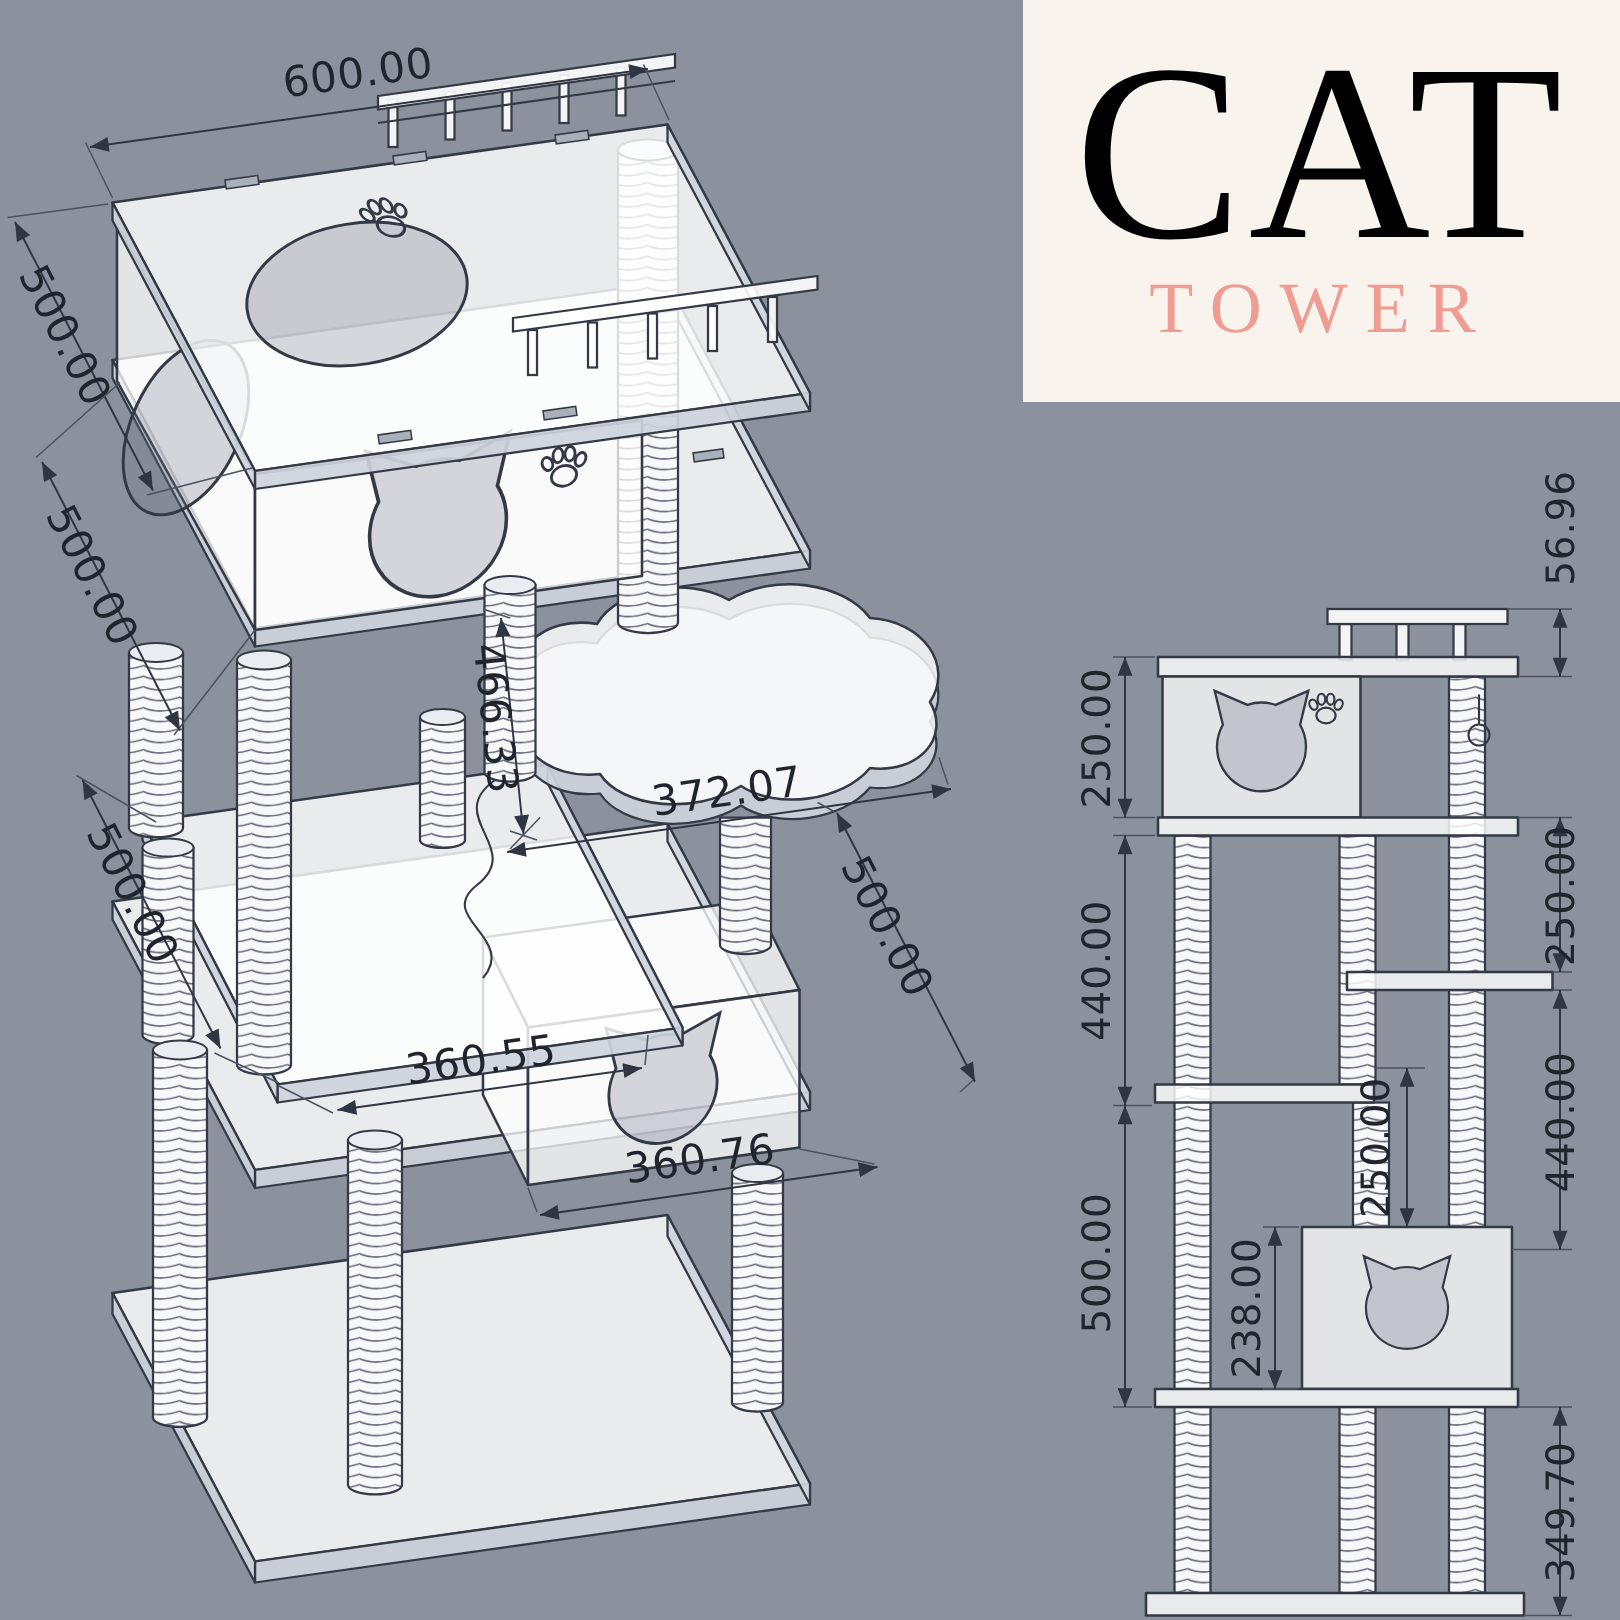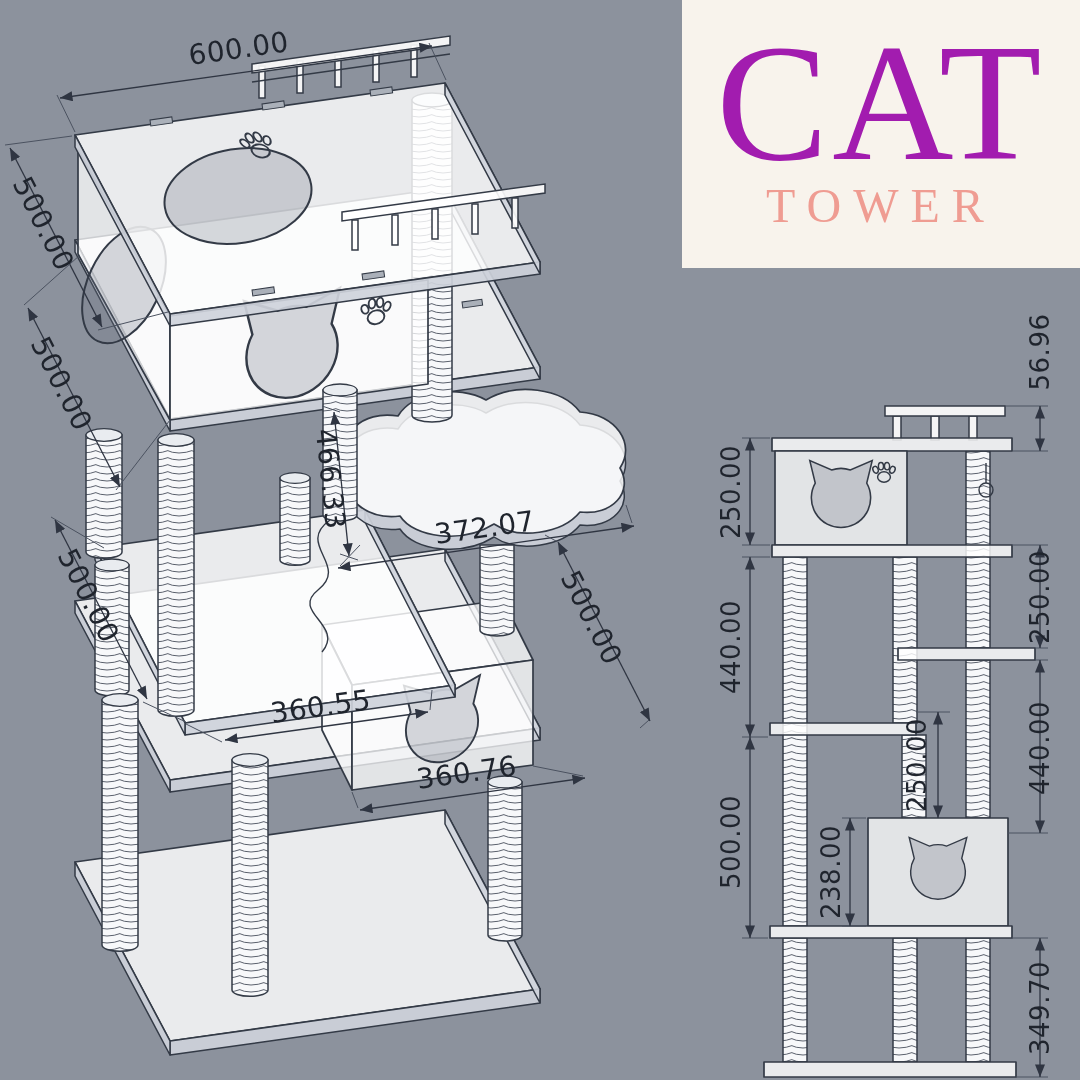--- a/index.html
+++ b/index.html
@@ -2,21 +2,21 @@
 <html><head>
 <meta charset="utf-8">
 <style>
   html,body{margin:0;padding:0}
   body{width:1080px;height:1080px;position:relative;overflow:hidden;
        background:#8c929d;font-family:"DejaVu Sans",sans-serif}
   svg{position:absolute;left:0;top:0}
   .logo{position:absolute;left:682px;top:0;width:398px;height:268px;background:#f8f3ec;
         display:flex;flex-direction:column;align-items:center;justify-content:center;z-index:5}
   .logo h1{font-family:"Liberation Serif",serif;font-weight:400;font-size:168px;
-           line-height:.8;color:#a21caf;margin:0;letter-spacing:4px}
+           line-height:.8;color:#000000;margin:0;letter-spacing:4px}
   .logo h2{font-family:"Liberation Serif",serif;font-weight:400;font-size:48px;
            color:#ef9c92;margin:8px 0 0;letter-spacing:12px}
   .slab-top{fill:rgba(255,255,255,.82);stroke:#333a46;stroke-width:1.7;stroke-linejoin:round}
   .slab-side{fill:rgba(206,211,219,.92);stroke:#333a46;stroke-width:1.5;stroke-linejoin:round}
   .face{fill:rgba(255,255,255,.75);stroke:#333a46;stroke-width:1.7;stroke-linejoin:round}
   .hole{fill:rgba(110,118,132,.28);stroke:#333a46;stroke-width:2}
   .pole-w{fill:#f7f8fa;stroke:none}
   .pole-p{fill:url(#rope);stroke:#333a46;stroke-width:1.5}
   .pole-t{fill:#e9ecf0;stroke:#333a46;stroke-width:1.3}
   .rail{fill:rgba(255,255,255,.9);stroke:#333a46;stroke-width:1.5}

